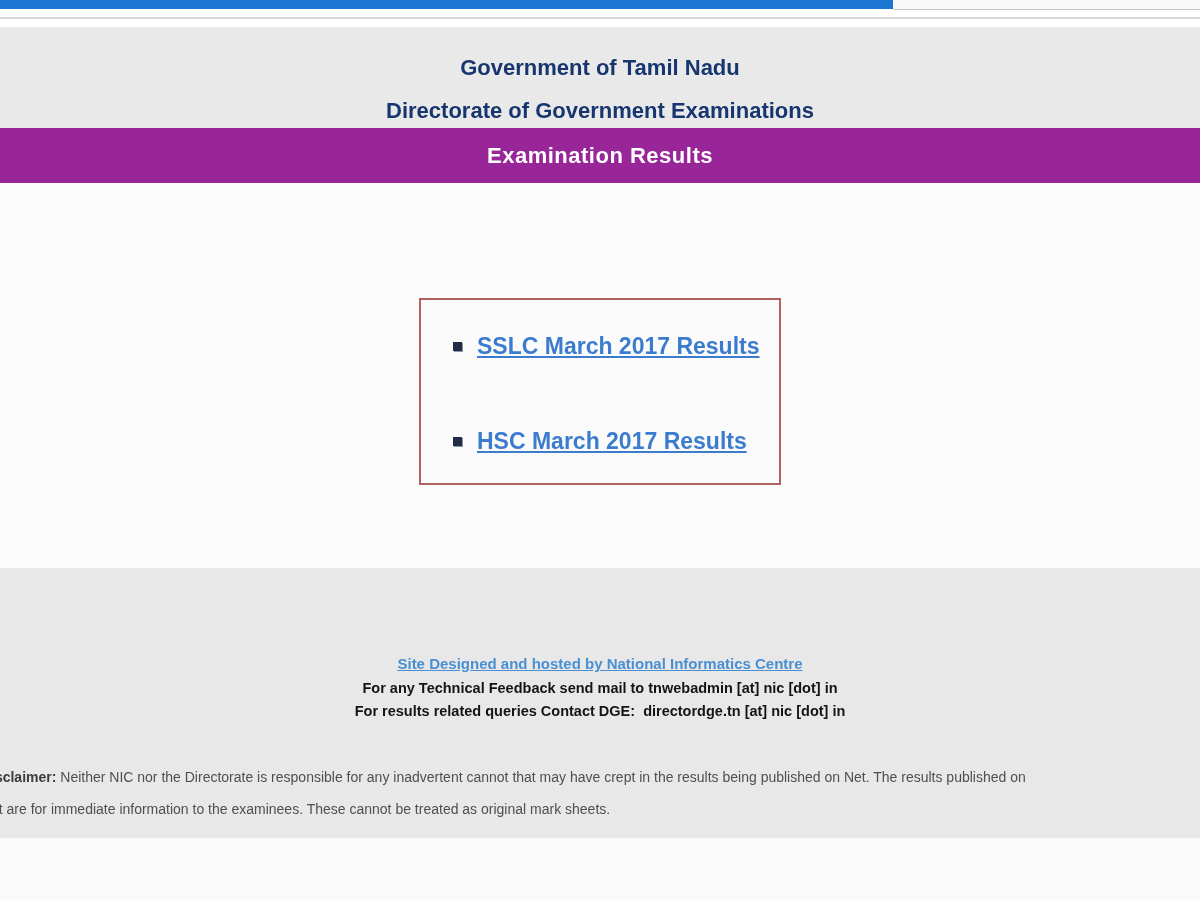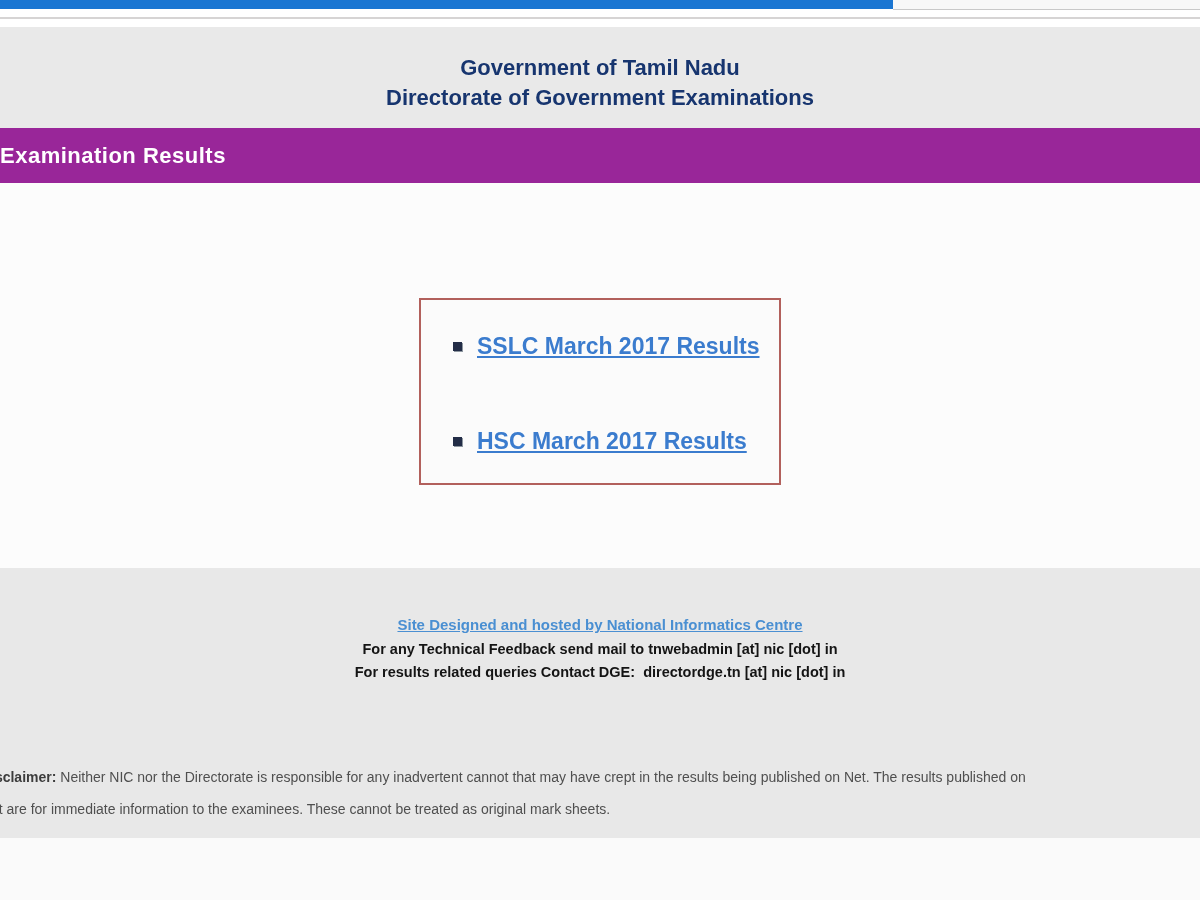--- a/index.html
+++ b/index.html
@@ -14,28 +14,28 @@
   .chrome-blue-bar { position:absolute; top:0; left:0; width:893px; height:9px; background:#1B76D2; }
   .chrome-right-strip { position:absolute; top:0; left:893px; width:307px; height:10px; background:#f8f8f8; border-bottom:1px solid #c9c9c9; box-sizing:border-box; }
   .top-divider { position:absolute; top:17px; left:0; width:1200px; height:2px; background:#d6d4d4; }
 
   
   .site-header {
     position:absolute; top:27px; left:0; width:1200px; height:109px;
     background:#E9E9E9; text-align:center;
   }
   .site-header .line {
-    font-size:22px; font-weight:bold; color:#17356F; line-height:30px;
+    font-size:22px; font-weight:bold; color:#17356F; line-height:30px;margin-top:13px;
   }
   .site-header .line1 { margin-top:26px; }
 
   
   .banner {
     position:absolute; top:128px; left:0; width:1200px; height:55px;
-    background:#992699; display:flex; align-items:center; 
+    background:#992699; display:flex; align-items:center; justify-content:center;
   }
   .banner .banner-title {
     color:#ffffff; font-weight:bold; font-size:22px; letter-spacing:0.5px;
   }
 
   
   .content { position:absolute; top:183px; left:0; width:1200px; height:385px; background:#FCFCFC; }
 
   .results-box {
     position:absolute; left:419px; top:298px; width:362px; height:187px;
@@ -48,21 +48,21 @@
     width:9px; height:9px; background:#232D47; margin-right:15px;
     box-shadow:1px 1px 0 rgba(130,140,150,0.9);
   }
   .result-link {
     font-size:23px; font-weight:bold; color:#3B7CCE;
     text-decoration:underline; cursor:pointer;
   }
 
   
   .site-footer { position:absolute; top:568px; left:0; width:1200px; height:270px; background:#E8E8E8; }
-  .footer-center { padding-top:48px; text-align:center; }
+  .footer-center { padding-top:87px; text-align:center; }
   .footer-link {
     font-size:15px; font-weight:bold; color:#4A8FD2;
     text-decoration:underline; cursor:pointer;
   }
   .footer-line {
     font-size:14.5px; font-weight:bold; color:#141414;
     margin-top:7px; line-height:16px; white-space:pre;
   }
 
   

